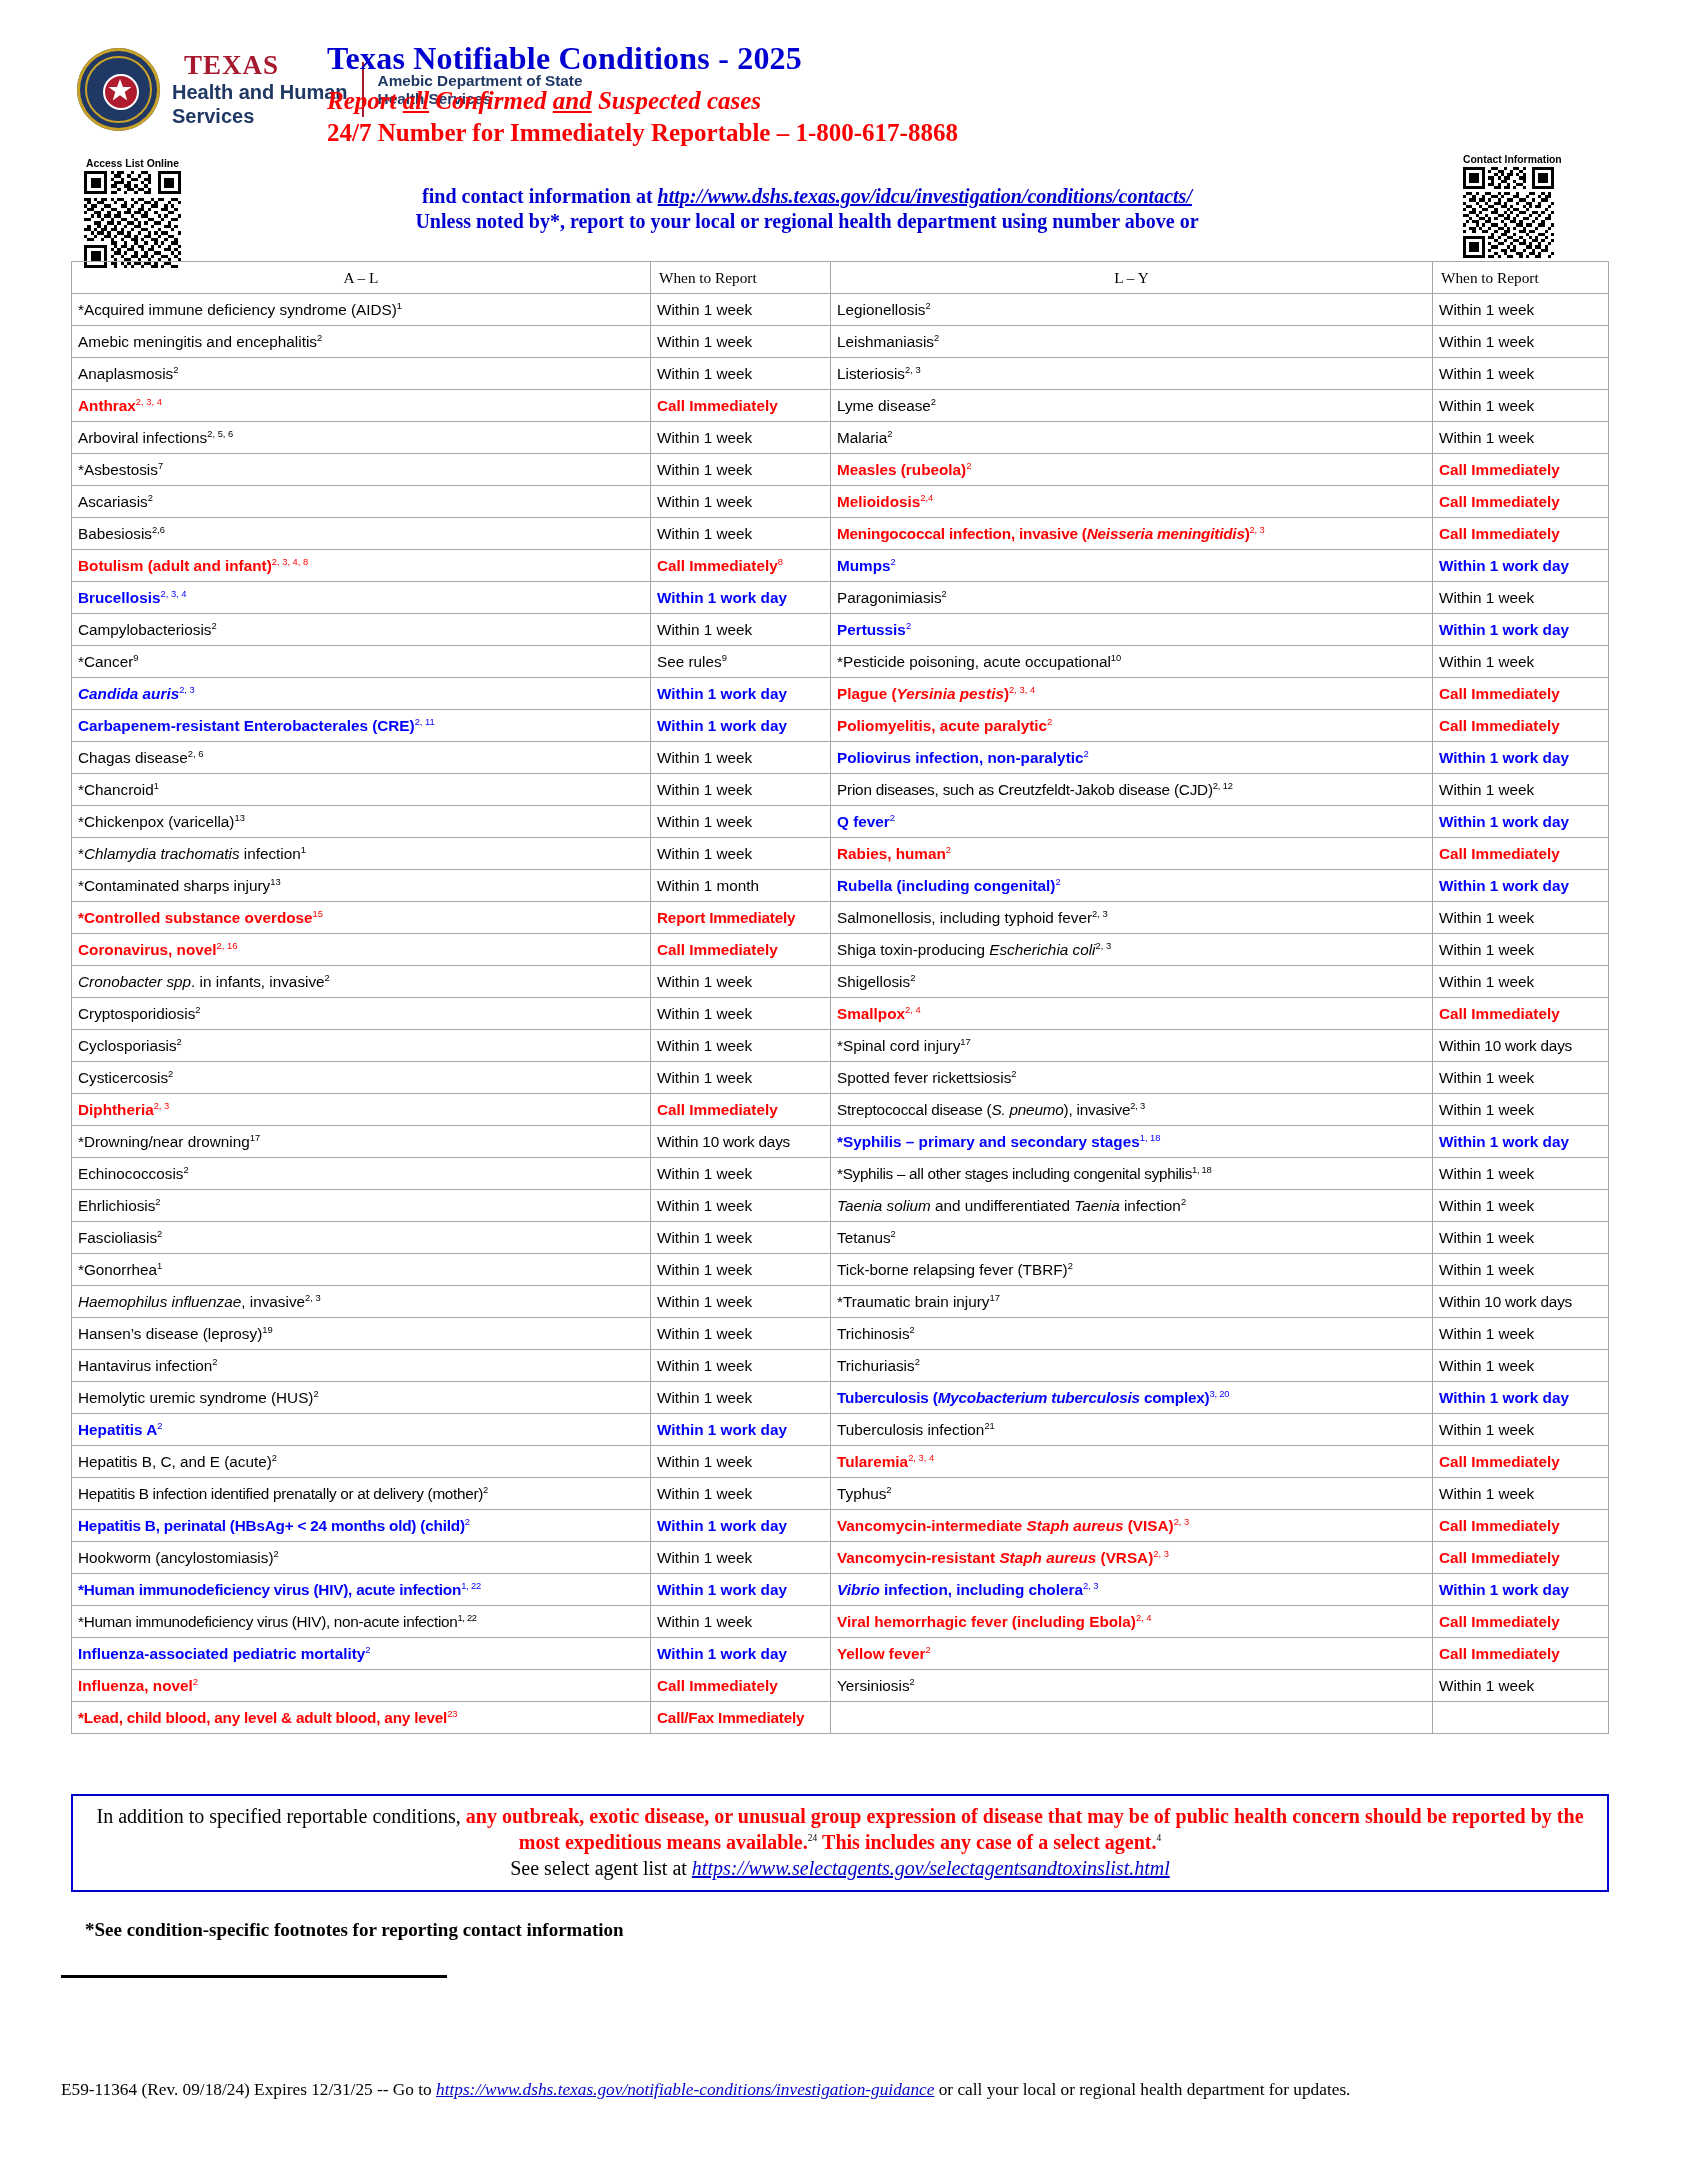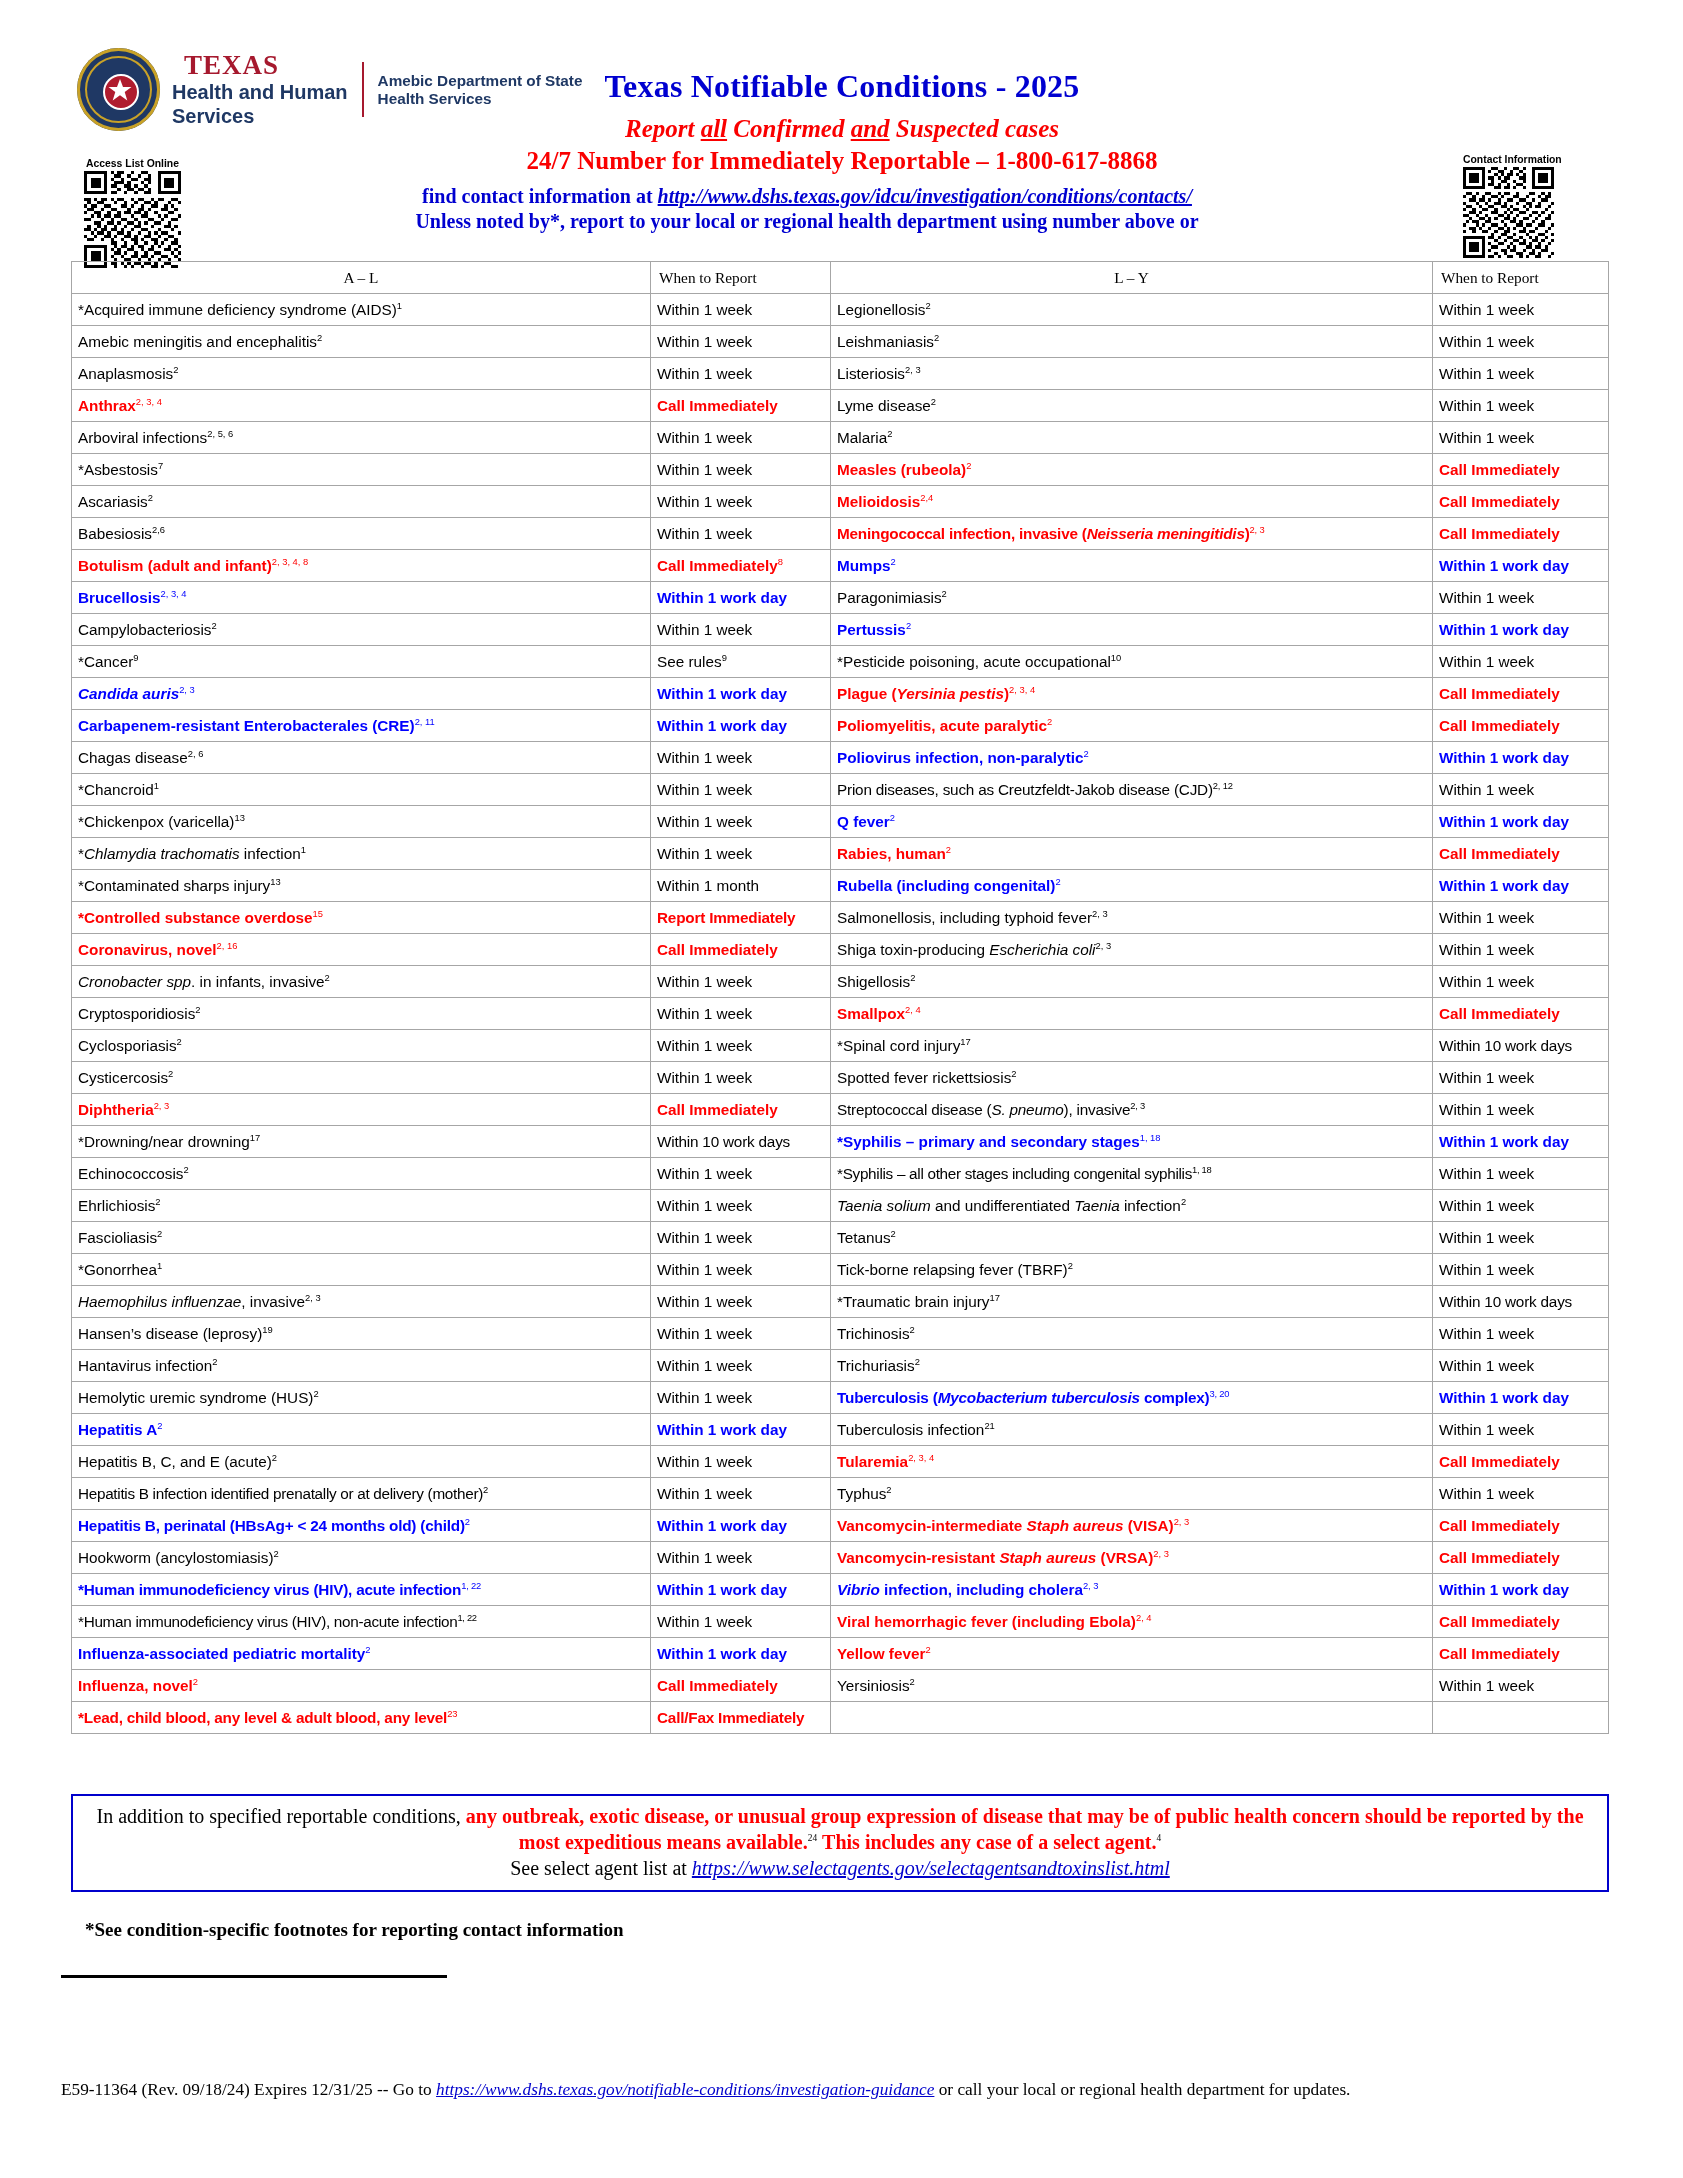--- a/index.html
+++ b/index.html
@@ -22,21 +22,21 @@
         background:#1f3864;border:2px solid #c9a227;}
   .seal:after{content:"";position:absolute;left:26px;top:26px;width:32px;height:32px;border-radius:50%;
         background:#b01c2e;border:2px solid #ffffff;}
   .seal-star{position:absolute;left:31px;top:30px;width:24px;height:24px;z-index:3;}
   .logo-text{margin-left:12px;}
   .logo-texas{font-family:"Liberation Serif", serif;font-size:27px;letter-spacing:1px;color:#a6192e;font-weight:700;line-height:1;margin-left:12px;}
   .logo-hhs{font-size:20px;color:#1f3864;font-weight:700;line-height:1.12;margin-top:2px;}
   .logo-divider{width:2px;height:55px;background:#a6192e;margin:0 14px;}
   .logo-dshs{font-size:15.3px;color:#1f3864;font-weight:700;line-height:1.15;}
 
-  .title-block{position:absolute;left:327px;top:40px;width:1030px;text-align:center;margin-top:28px;}
+  .title-block{position:absolute;left:327px;top:40px;width:1030px;}
   .doc-title{font-size:32px;font-weight:700;color:#0000d0;font-family:"Liberation Serif", serif;letter-spacing:0.2px;}
   .sub1{font-size:25px;font-weight:700;font-style:italic;color:#fa0000;font-family:"Liberation Serif", serif;margin-top:10px;}
   .sub2{font-size:25px;font-weight:700;color:#fa0000;font-family:"Liberation Serif", serif;margin-top:4px;}
   .sub1 u{text-decoration:underline;}
 
   .qr-left{position:absolute;left:84px;top:158px;text-align:center;}
   .qr-right{position:absolute;left:1463px;top:154px;text-align:center;}
   .qr-cap{font-size:10.4px;font-weight:700;color:#000;margin-bottom:2px;white-space:nowrap;}
   .qr{width:97px;height:97px;image-rendering:pixelated;display:block;}
   .qr-right .qr{width:91px;height:91px;}

